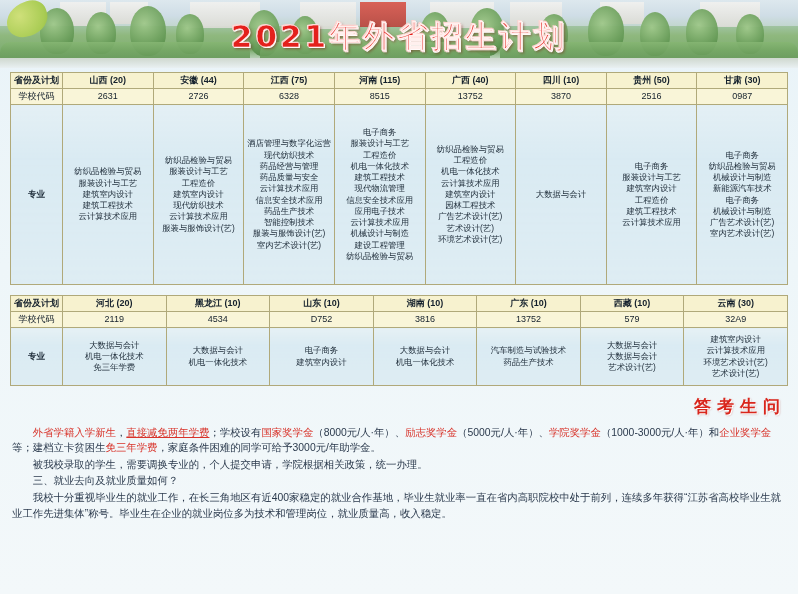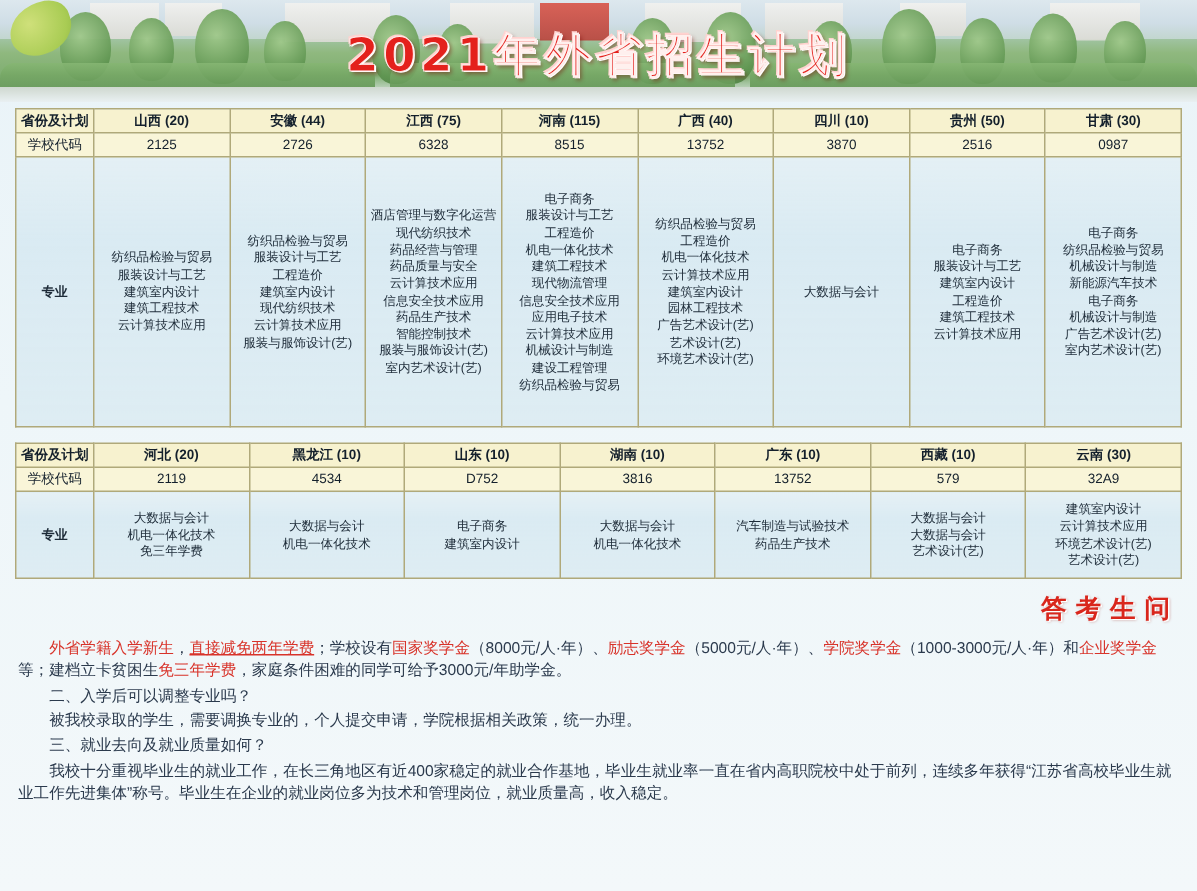--- a/index.html
+++ b/index.html
@@ -196,21 +196,21 @@
           <td>安徽 (44)</td>
           <td>江西 (75)</td>
           <td>河南 (115)</td>
           <td>广西 (40)</td>
           <td>四川 (10)</td>
           <td>贵州 (50)</td>
           <td>甘肃 (30)</td>
         </tr>
         <tr class="row-code">
           <td>学校代码</td>
-          <td>2125</td>
+          <td>2631</td>
           <td>2726</td>
           <td>6328</td>
           <td>8515</td>
           <td>13752</td>
           <td>3870</td>
           <td>2516</td>
           <td>0987</td>
         </tr>
         <tr class="row-major">
           <td class="label">专业</td>
@@ -363,20 +363,19 @@
         </tr>
       </tbody>
     </table>
   </div>
 
   <div class="qa">
     <div class="qa-title">答考生问</div>
 
     <p class="a"><span class="hl">外省学籍入学新生</span><span>，</span><span class="hl-u">直接减免两年学费</span><span>；学校设有</span><span class="hl">国家奖学金</span><span>（8000元/人·年）、</span><span class="hl">励志奖学金</span><span>（5000元/人·年）、</span><span class="hl">学院奖学金</span><span>（1000-3000元/人·年）和</span><span class="hl">企业奖学金</span><span>等；建档立卡贫困生</span><span class="hl">免三年学费</span><span>，家庭条件困难的同学可给予3000元/年助学金。</span></p>
 
-    <p class="q">二、入学后可以调整专业吗？</p>
     <p class="a">被我校录取的学生，需要调换专业的，个人提交申请，学院根据相关政策，统一办理。</p>
 
     <p class="q">三、就业去向及就业质量如何？</p>
     <p class="a">我校十分重视毕业生的就业工作，在长三角地区有近400家稳定的就业合作基地，毕业生就业率一直在省内高职院校中处于前列，连续多年获得“江苏省高校毕业生就业工作先进集体”称号。毕业生在企业的就业岗位多为技术和管理岗位，就业质量高，收入稳定。</p>
   </div>
 
 </div>
 
 </body></html>

